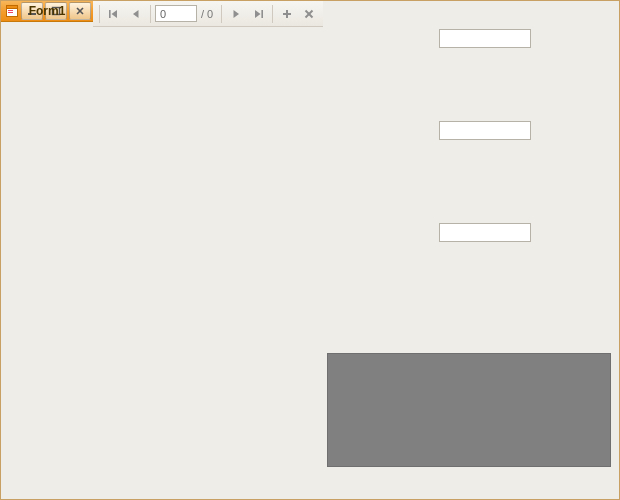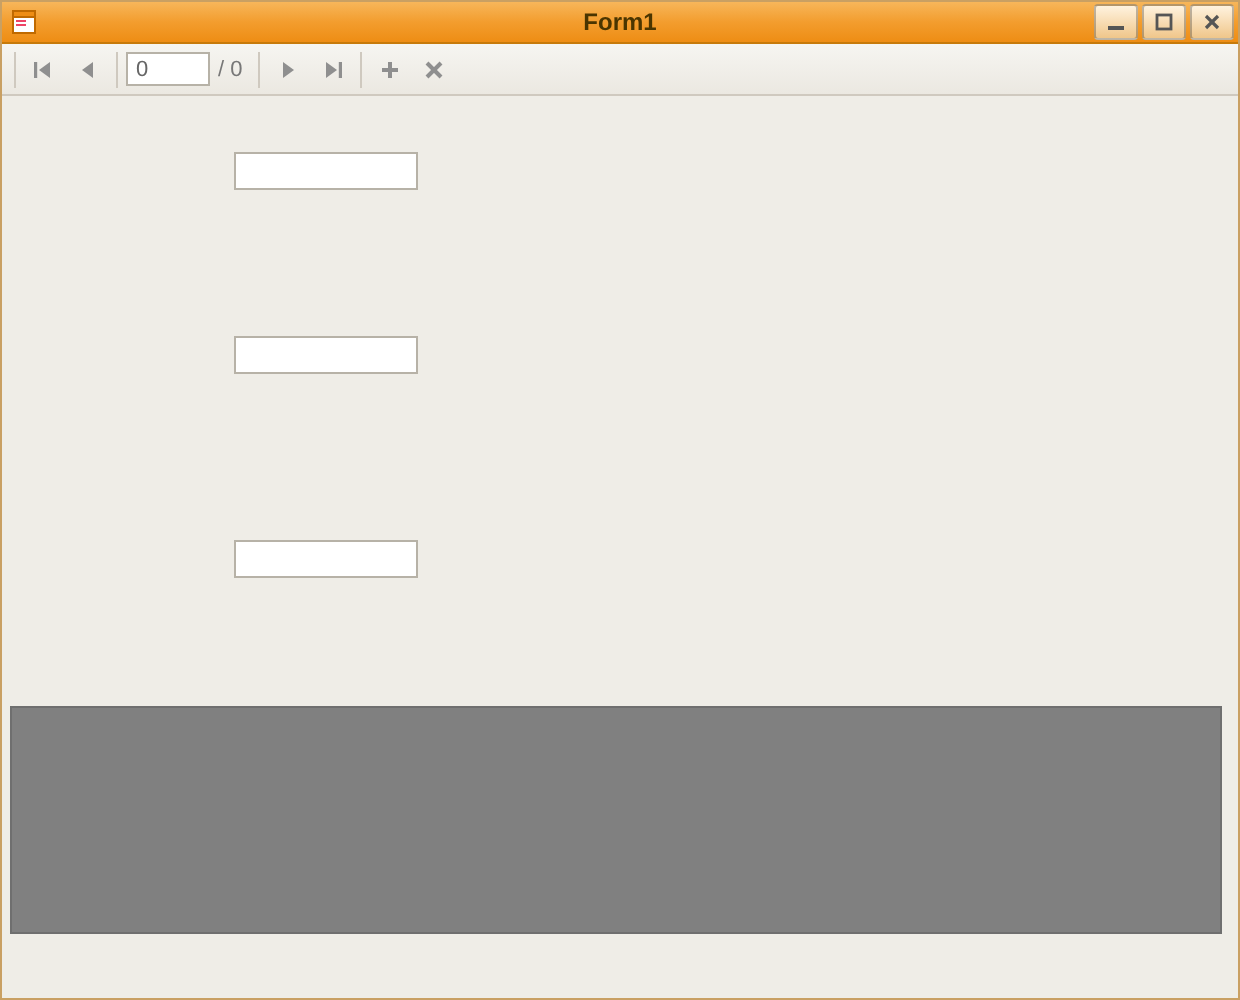--- a/index.html
+++ b/index.html
@@ -12,21 +12,21 @@
     background: #f5f3ef;
     overflow: hidden;
   }
   .window {
     width: 620px;
     height: 500px;
     background: #efede7;
     border: 1px solid #c9a063;
     box-sizing: border-box;
     display: flex;
-    flex-direction: column;
+    flex-direction: row;
   }
   
   .titlebar {
     height: 20px;
     background: linear-gradient(to bottom, #f7b65a 0%, #f39d2e 50%, #ee8d14 100%);
     border-bottom: 1px solid #c77a0a;
     display: flex;
     align-items: center;
     position: relative;
     color: #5a3b00;

